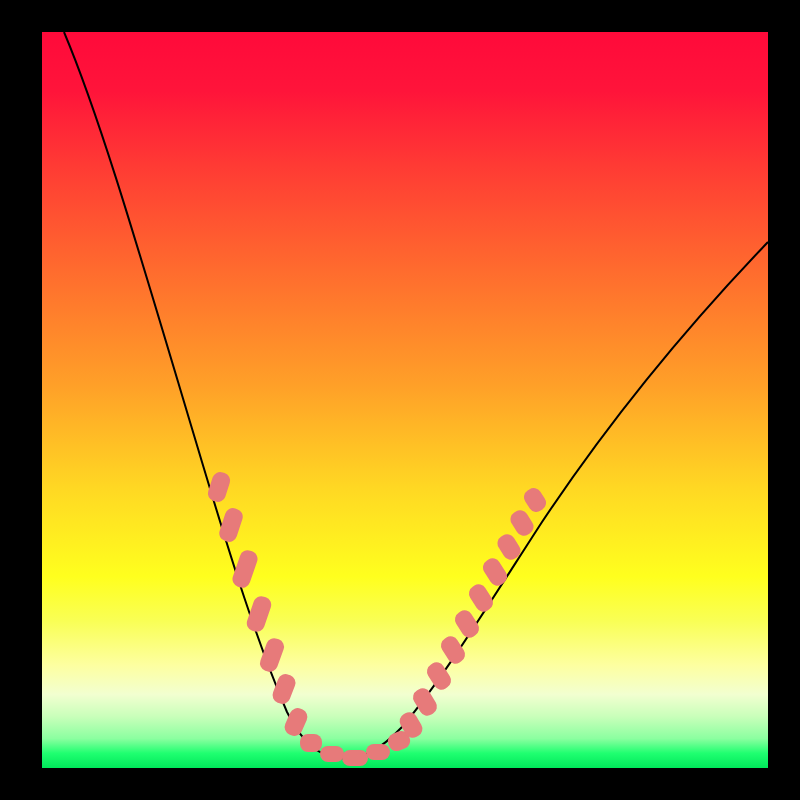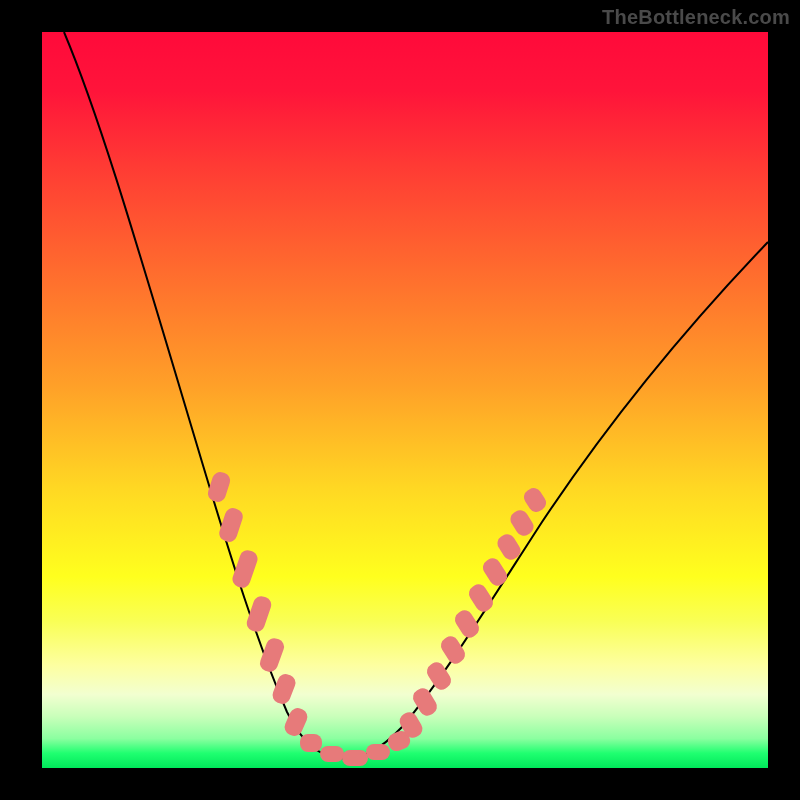--- a/index.html
+++ b/index.html
@@ -64,14 +64,13 @@
       <div class="dot" style="left:388px;top:630px;width:18px;height:28px;transform:rotate(-32deg);"></div>
       <div class="dot" style="left:402px;top:604px;width:18px;height:28px;transform:rotate(-32deg);"></div>
       <div class="dot" style="left:416px;top:578px;width:18px;height:28px;transform:rotate(-32deg);"></div>
       <div class="dot" style="left:430px;top:552px;width:18px;height:28px;transform:rotate(-32deg);"></div>
       <div class="dot" style="left:444px;top:526px;width:18px;height:28px;transform:rotate(-32deg);"></div>
       <div class="dot" style="left:458px;top:502px;width:18px;height:26px;transform:rotate(-32deg);"></div>
       <div class="dot" style="left:471px;top:478px;width:18px;height:26px;transform:rotate(-32deg);"></div>
       <div class="dot" style="left:484px;top:456px;width:18px;height:24px;transform:rotate(-33deg);"></div>
     </div>
   </div>
-  <div class="watermark">TheBottleneck.com</div>
 </div>
 
 </body></html>

